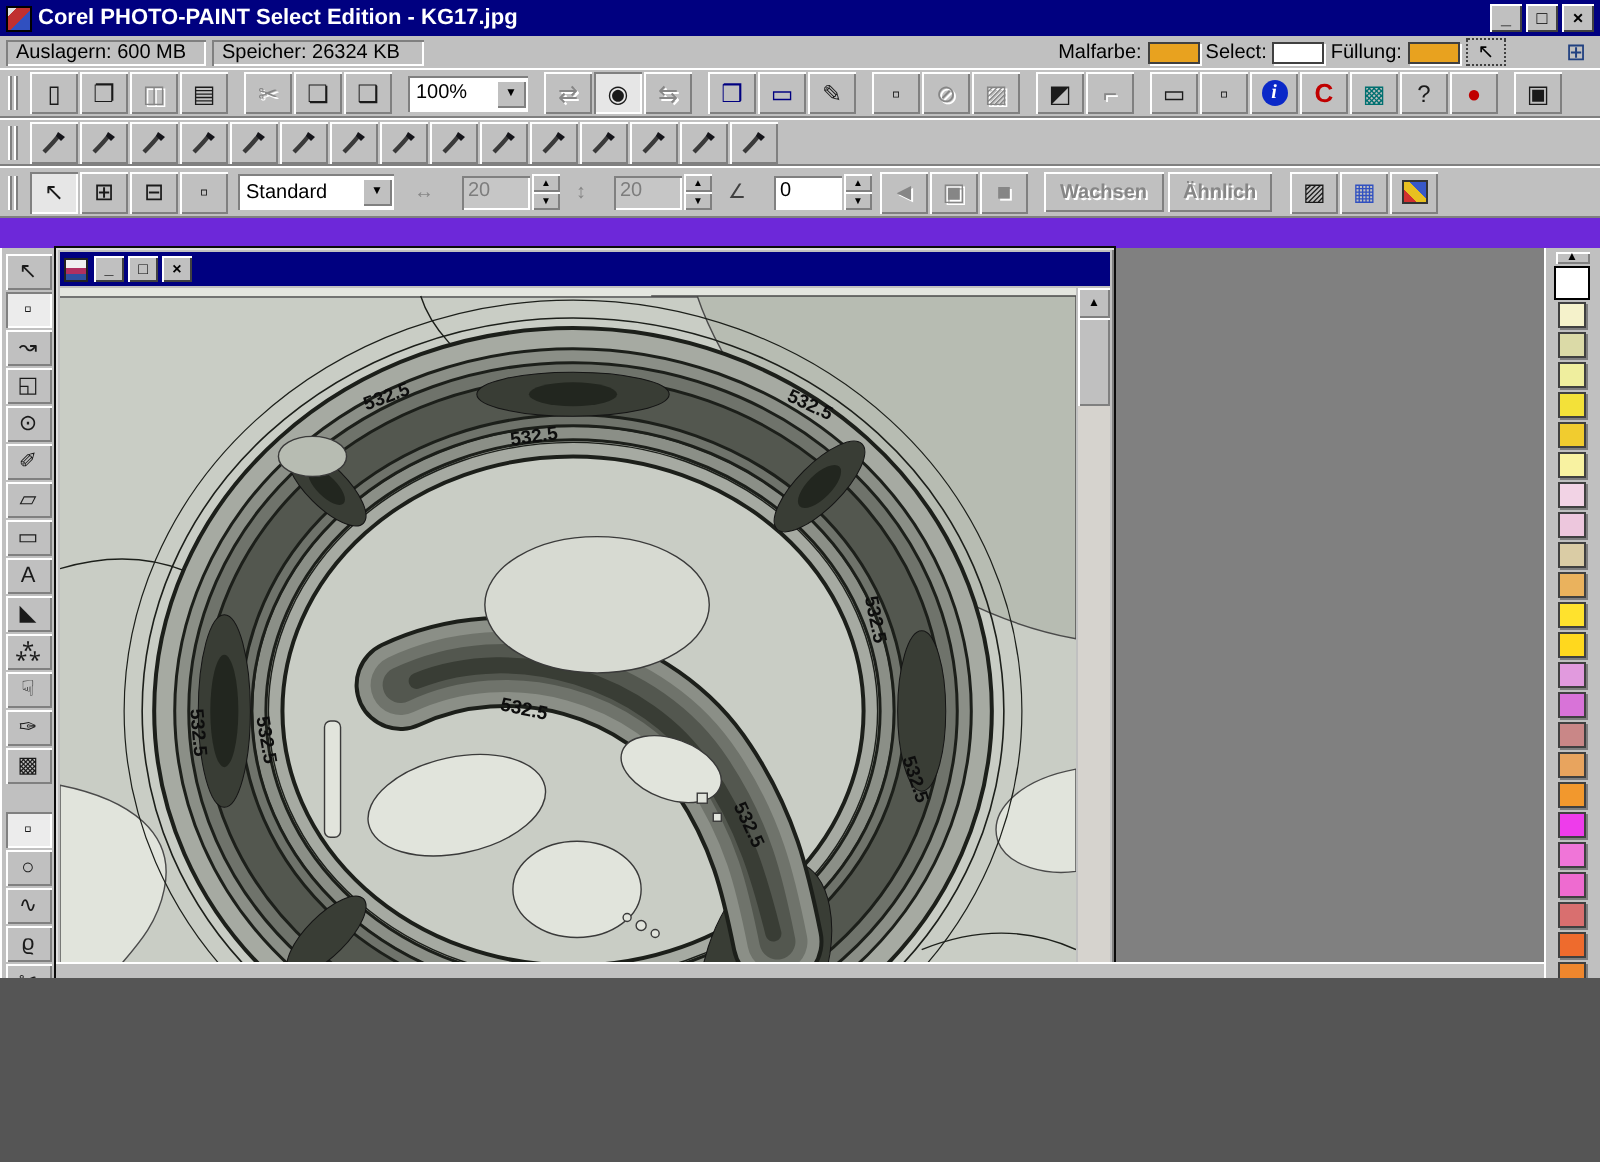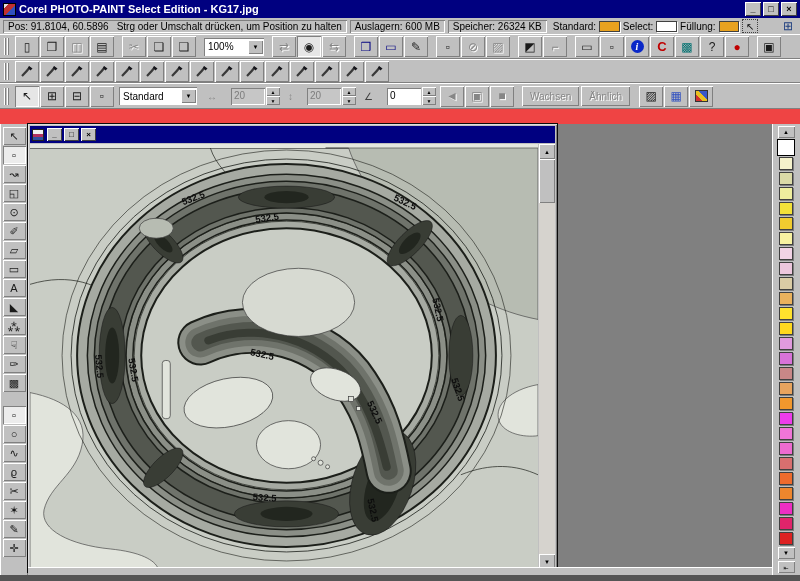--- a/index.html
+++ b/index.html
@@ -1,17 +1,17 @@
 <!DOCTYPE html>
 <html><head>
 <meta charset="utf-8">
 <style>
   html,body{margin:0;padding:0;background:#555;}
   *{box-sizing:border-box;}
-  #screen{position:relative;width:800px;height:575px;background:#ef4444;
+  #screen{position:relative;width:800px;height:489px;background:#6d28d9;
     font-family:"Liberation Sans",sans-serif;font-size:11px;color:#000;overflow:hidden;
     -webkit-user-select:none;user-select:none;}
   
   .titlebar{height:18px;background:#000080;display:flex;align-items:center;padding:0 3px;gap:3px;}
   .titlebar .ttext{color:#fff;font-weight:bold;font-size:11px;flex:1;white-space:nowrap;}
   .appicon{width:13px;height:13px;background:linear-gradient(135deg,#e0e0e0 20%,#c03030 20% 55%,#3050c0 55%);border:1px solid #000;}
   .tbtns{display:flex;gap:2px;}
   .tbtn-sys{width:16px;height:14px;background:#c0c0c0;font:bold 9px "Liberation Sans",sans-serif;
     display:flex;align-items:center;justify-content:center;box-shadow:inset 1px 1px 0 #fff, inset -1px -1px 0 #404040;}
   
@@ -39,21 +39,21 @@
   .zcombo{width:60px;height:18px;background:#fff;display:flex;align-items:center;margin-right:1px;
     box-shadow:inset 1px 1px 0 #808080, inset -1px -1px 0 #fff;}
   .zval{flex:1;padding-left:4px;font-size:10px;}
   .zarr{width:15px;height:14px;margin-right:1px;background:#c0c0c0;font-size:6px;display:flex;align-items:center;justify-content:center;
     box-shadow:inset 1px 1px 0 #fff, inset -1px -1px 0 #808080;}
   .round-blue .glyph{background:#0a28c8;color:#fff;border-radius:50%;width:13px;height:13px;
     font:italic bold 10px "Liberation Serif",serif;text-align:center;line-height:13px;}
   .corel-red .glyph{color:#c00000;font-weight:bold;font-size:13px;}
   .rainbow .glyph{width:13px;height:12px;background:linear-gradient(45deg,#d03030 30%,#e8c020 30% 60%,#3858c8 60%);color:transparent;border:1px solid #333;}
   .txtbtn{height:20px;padding:0 8px;display:flex;align-items:center;font-size:10px;background:#c0c0c0;margin-right:2px;
-    box-shadow:inset 1px 1px 0 #fff, inset -1px -1px 0 #808080;}
+    box-shadow:inset 1px 1px 0 #fff, inset -1px -1px 0 #808080;font-weight:bold;}
   .txtbtn.disabled{color:#868686;text-shadow:1px 1px 0 #fff;}
   .spingrp{display:flex;align-items:center;margin:0 4px;}
   .sico{font-size:10px;color:#404040;margin-right:2px;}
   .spingrp.disabled .sico{color:#868686;}
   .sval{width:34px;height:17px;background:#fff;padding:2px 3px 0 3px;font-size:10px;
     box-shadow:inset 1px 1px 0 #808080, inset -1px -1px 0 #fff;margin-left:12px;}
   .spingrp.disabled .sval{background:#c6c6c6;color:#7d7d7d;}
   .sarr{display:flex;flex-direction:column;margin-left:1px;}
   .sarr i{font-style:normal;width:14px;height:9px;font-size:5px;display:flex;align-items:center;justify-content:center;background:#c0c0c0;
     box-shadow:inset 1px 1px 0 #fff, inset -1px -1px 0 #808080;}
@@ -103,33 +103,28 @@
     <div class="ttext">Corel PHOTO-PAINT Select Edition - KG17.jpg</div>
     <div class="tbtns">
       <div class="tbtn-sys">_</div>
       <div class="tbtn-sys">□</div>
       <div class="tbtn-sys">×</div>
     </div>
   </div>
 
 
   <div class="infobar">
-    <div class="panel" style="width:352px;">
-      <span>Pos: 91.8104, 60.5896</span>
-      <span style="width:8px;"></span>
-      <span>Strg oder Umschalt drücken, um Position zu halten</span>
-    </div>
     <div class="panel" style="width:100px;">
       <span>Auslagern: 600 MB</span>
     </div>
     <div class="panel" style="width:106px;">
       <span>Speicher: 26324 KB</span>
     </div>
     <div class="flexspacer"></div>
-    <span style="font-size:10px;">Standard:</span>
+    <span style="font-size:10px;">Malfarbe:</span>
     <div class="cswatch" style="background: rgb(232, 162, 31);"></div>
     <span style="font-size:10px;">Select:</span>
     <div class="cswatch" style="background: rgb(255, 255, 255);"></div>
     <span style="font-size:10px;">Füllung:</span>
     <div class="cswatch" style="background: rgb(232, 162, 31);"></div>
     <div class="curbox">↖</div>
     <div style="width:24px;"></div>
     <div style="color:#204080;font-size:12px;margin-right:4px;">⊞</div>
   </div>
 

